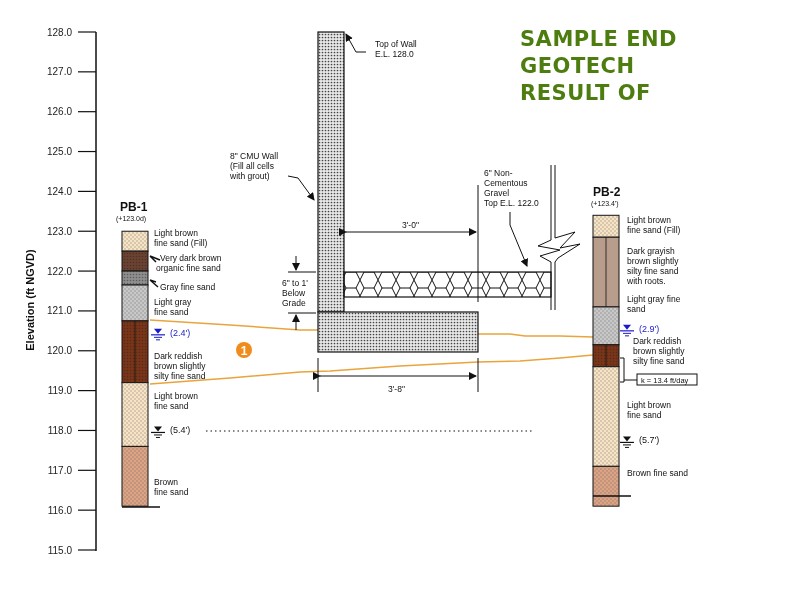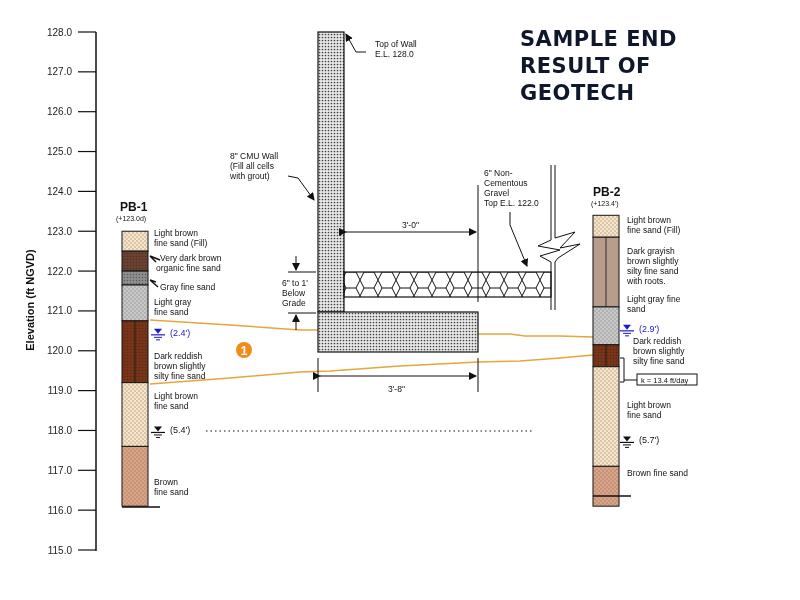--- a/index.html
+++ b/index.html
@@ -4,21 +4,21 @@
 <style>
   html, body { margin:0; padding:0; background:#ffffff; }
   body { width:800px; height:600px; position:relative; overflow:hidden; font-family:"Liberation Sans", sans-serif; }
   #stage { position:absolute; left:0; top:0; width:648px; height:600px; }
   .tick-label { font-family:"Liberation Sans", sans-serif; font-size:10px; fill:#222; }
   .axis-title { font-family:"Liberation Sans", sans-serif; font-size:11px; font-weight:bold; fill:#111; }
   .small { font-family:"Liberation Sans", sans-serif; font-size:8.5px; fill:#111; }
   .boring-title { font-family:"Liberation Sans", sans-serif; font-size:12px; font-weight:bold; fill:#111; }
   .boring-elev { font-family:"Liberation Sans", sans-serif; font-size:7px; fill:#111; }
   .wl-text { font-family:"Liberation Sans", sans-serif; font-size:9px; fill:#1a1acc; }
-  .headline { position:absolute; left:520px; top:26px; width:260px; color:#0f172a; font-family:"DejaVu Sans", sans-serif; font-weight:bold; font-size:21px; line-height:27px; letter-spacing:0.5px; }
+  .headline { position:absolute; left:520px; top:26px; width:260px; color:#4d7c0f; font-family:"DejaVu Sans", sans-serif; font-weight:bold; font-size:21px; line-height:27px; letter-spacing:0.5px; }
   .headline div { white-space:nowrap; }
 </style>
 </head>
 <body>
 
 <div id="stage">
   <svg id="svg" width="800" height="600" viewBox="0 0 800 600">
     <defs>
       <pattern id="pat-dots" width="4" height="4" patternUnits="userSpaceOnUse">
         <circle cx="1" cy="1" r="0.7" fill="#555" opacity="0.55"></circle>
@@ -238,16 +238,16 @@
     </g>
 
     <g>
       <circle cx="244" cy="350" r="8" fill="#f08c1c"></circle>
       <text x="244" y="354.5" text-anchor="middle" font-family="Liberation Sans, sans-serif" font-weight="bold" font-size="12" fill="#fff">1</text>
     </g>
   </svg>
 
   <div class="headline">
     <div>SAMPLE END</div>
+    <div>GEOTECH</div>
     <div>RESULT OF</div>
-    <div>GEOTECH</div>
   </div>
 </div>
 
 </body></html>

